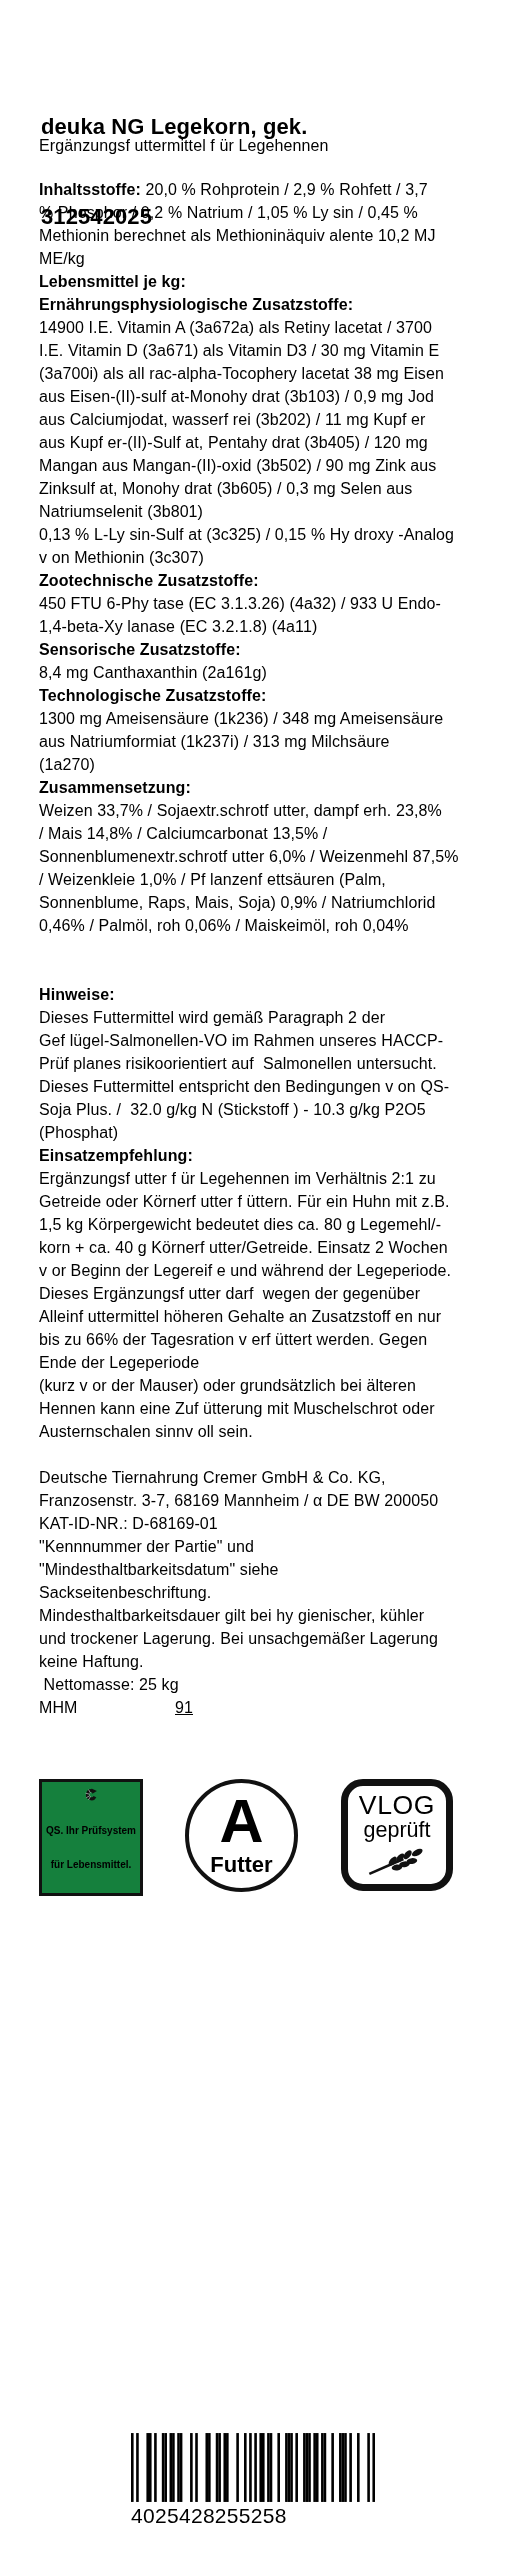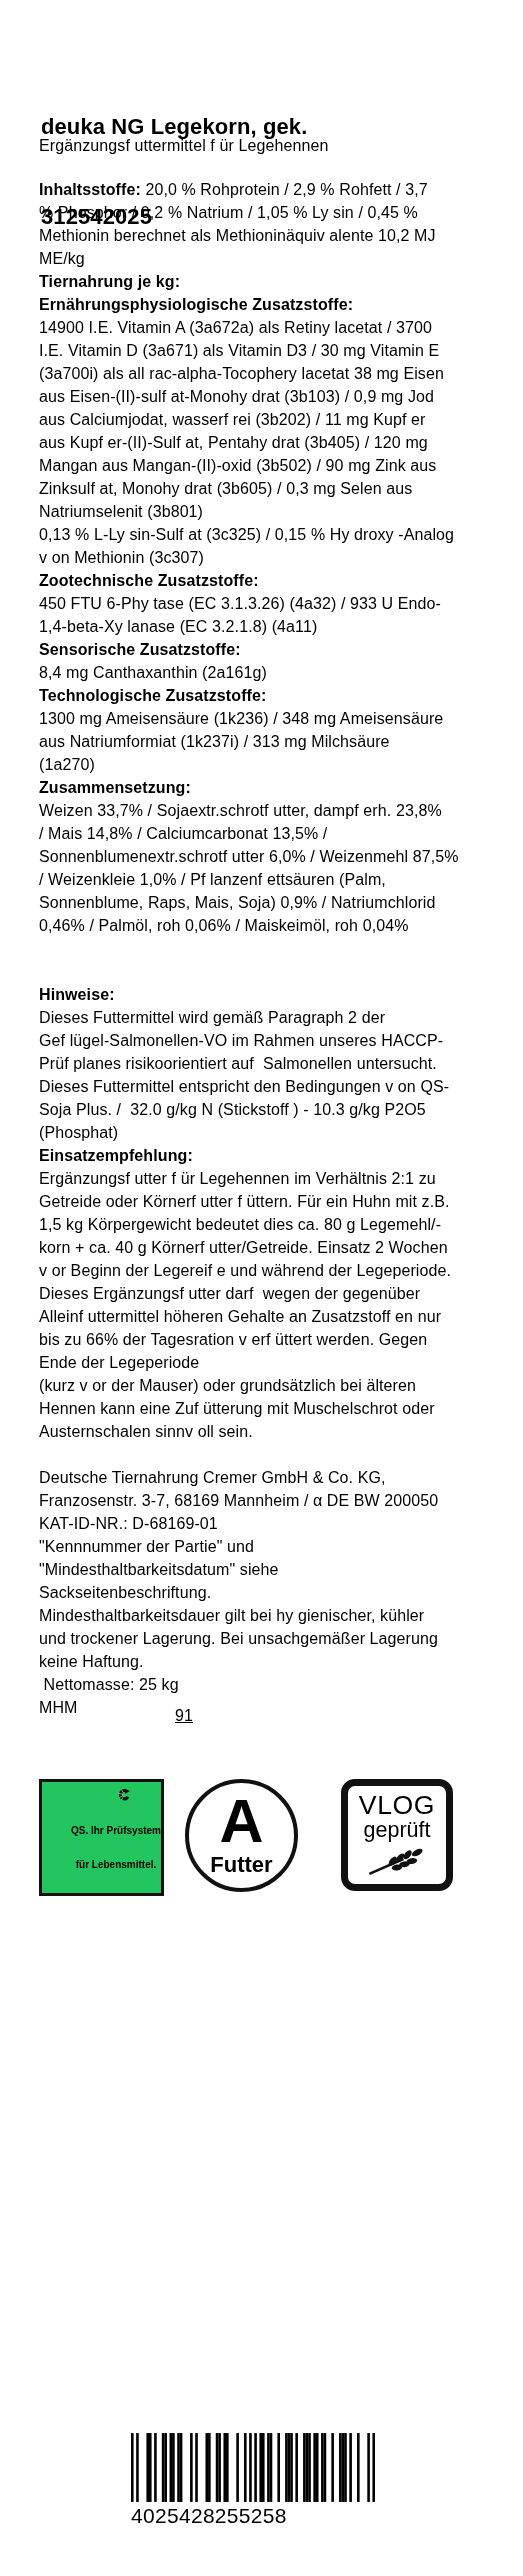--- a/index.html
+++ b/index.html
@@ -14,40 +14,40 @@
   .subtitle{
     position:absolute;left:39px;top:134px;
     font-size:16px;line-height:23.4px;white-space:pre;letter-spacing:0.1px;
   }
   #body-text{
     position:absolute;left:39px;top:178px;width:480px;
     font-size:16px;letter-spacing:0.1px;
   }
   .line{height:23px;line-height:23px;white-space:pre;position:relative;}
   .bold{font-weight:bold;}
-  .tabcol{position:absolute;left:136px;top:8px;text-decoration:underline;}
+  .tabcol{position:absolute;left:136px;top:0;text-decoration:underline;}
   
   .logos{position:absolute;left:0;top:1779px;width:523px;height:118px;}
   .qs-logo{
-    position:absolute;left:39px;top:0;width:125px;height:117px;
-    border:3.8px solid #111;box-sizing:border-box;background:#22c55e;
-    display:flex;flex-direction:column;align-items:flex-end;
+    position:absolute;left:39px;top:0;width:104px;height:117px;
+    border:3.8px solid #111;box-sizing:border-box;background:#15803d;
+    display:flex;flex-direction:column;align-items:center;
   }
   .qs-swirl{margin-top:6.3px;}
   .qs-text{font-size:10px;font-weight:bold;line-height:11.4px;text-align:center;white-space:pre;}
   .a-logo{
     position:absolute;left:185px;top:0;width:113px;height:113px;
     border:4.4px solid #111;border-radius:50%;box-sizing:border-box;background:#fff;
     text-align:center;
   }
   .a-letter{font-size:61px;font-weight:bold;line-height:57px;margin-top:10px;}
   .a-label{font-size:22px;font-weight:bold;line-height:21.5px;margin-top:4px;text-align:center;}
   .vlog-logo{
     position:absolute;left:341px;top:0;width:112px;height:112px;
-    border:7px solid #111;border-radius:14px;box-sizing:border-box;background:#fff;
+    border:7px solid #111;border-radius:22px;box-sizing:border-box;background:#fff;
     text-align:center;
   }
   .vlog-line1{font-size:26.6px;line-height:29px;margin-top:5px;letter-spacing:0.6px;}
   .vlog-line2{font-size:21.5px;line-height:21.5px;}
   .vlog-wheat{margin-top:1.3px;}
   
   .barcode{position:absolute;left:131px;top:2433px;width:244px;text-align:center;}
   .barcode-digits{
     font-size:21px;line-height:21.5px;letter-spacing:0.3px;margin-top:0.6px;text-align:left;white-space:pre;
   }
@@ -59,21 +59,21 @@
   <div>deuka NG Legekorn, gek.</div>
   <div>312542025</div>
 </div>
 <div class="subtitle">Ergänzungsf uttermittel f ür Legehennen</div>
 
 <div id="body-text">
     <div class="line"><span class="bold">Inhaltsstoffe:</span> 20,0 % Rohprotein / 2,9 % Rohfett / 3,7</div>
     <div class="line">% Phosphor / 0,2 % Natrium / 1,05 % Ly sin / 0,45 %</div>
     <div class="line">Methionin berechnet als Methioninäquiv alente 10,2 MJ</div>
     <div class="line">ME/kg</div>
-    <div class="line bold">Tiernahrung je kg:</div>
+    <div class="line bold">Lebensmittel je kg:</div>
     <div class="line bold">Ernährungsphysiologische Zusatzstoffe:</div>
     <div class="line">14900 I.E. Vitamin A (3a672a) als Retiny lacetat / 3700</div>
     <div class="line">I.E. Vitamin D (3a671) als Vitamin D3 / 30 mg Vitamin E</div>
     <div class="line">(3a700i) als all rac-alpha-Tocophery lacetat 38 mg Eisen</div>
     <div class="line">aus Eisen-(II)-sulf at-Monohy drat (3b103) / 0,9 mg Jod</div>
     <div class="line">aus Calciumjodat, wasserf rei (3b202) / 11 mg Kupf er</div>
     <div class="line">aus Kupf er-(II)-Sulf at, Pentahy drat (3b405) / 120 mg</div>
     <div class="line">Mangan aus Mangan-(II)-oxid (3b502) / 90 mg Zink aus</div>
     <div class="line">Zinksulf at, Monohy drat (3b605) / 0,3 mg Selen aus</div>
     <div class="line">Natriumselenit (3b801)</div>

